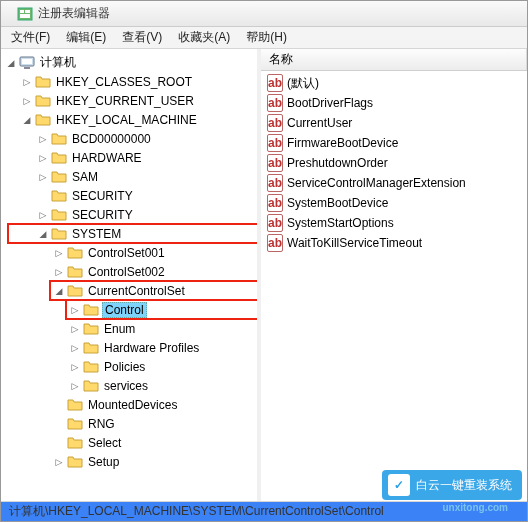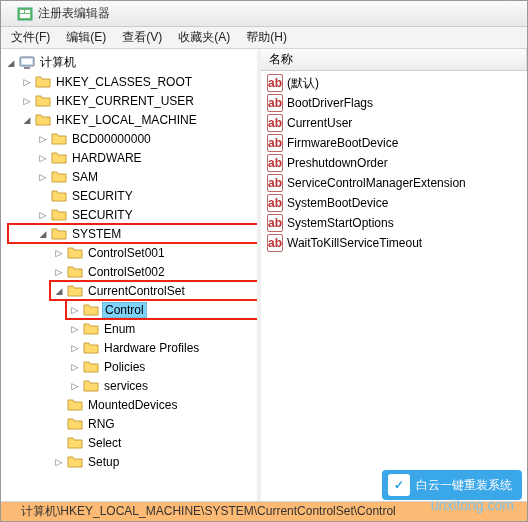--- a/index.html
+++ b/index.html
@@ -31,25 +31,25 @@
 .tree .toggle { width: 12px; height: 12px; display: inline-flex; align-items: center; justify-content: center; margin-right: 2px; font-size: 9px; color: #666; cursor: pointer; }
 .tree .toggle.blank { visibility: hidden; }
 .folder-icon { width:16px; height:16px; margin-right:3px; display:inline-flex; }
 .folder-icon svg { width:16px; height:16px; }
 .computer-icon svg { width:16px; height:16px; }
 .label { padding: 0 2px; }
 .label.selected { background: #7dd3fc; border: 1px dotted #6aa; }
 
 .redbox { border: 2px solid #e21; position: absolute; pointer-events: none; z-index: 50; }
 
-.statusbar { height: 20px; background: #fdba74; border-top: 1px solid #d6d6d6; display: flex; align-items: center; padding: 0 20px; color: #333; }
+.statusbar { height: 20px; background: #3b82f6; border-top: 1px solid #d6d6d6; display: flex; align-items: center; padding: 0 8px; color: #333; }
 
 .watermark { position: absolute; right: 6px; bottom: 22px; display: flex; align-items: center; background: rgba(41,160,230,0.92); color: #fff; padding: 4px 10px 4px 6px; border-radius: 4px; z-index: 60; }
 .watermark .wm-icon { width: 22px; height: 22px; background: #fff; color: #29a0e6; border-radius: 3px; display: inline-flex; align-items: center; justify-content: center; margin-right: 6px; font-weight: bold; }
-.watermark .wm-sub { position: absolute; right: 8px; bottom: -13px; color: #79c3ee; font-size: 14px; }
+.watermark .wm-sub { position: absolute; right: 14px; bottom: -13px; color: #79c3ee; font-size: 10px; font-weight: bold; }
 .wm-text-main { font-size: 12px; }
 </style>
 </head>
 <body>
 
 <div class="titlebar">
   <span class="app-icon">
     <svg viewBox="0 0 16 16">
         <rect x="1" y="2" width="14" height="12" fill="#6db96d" stroke="#3a7"></rect>
         <rect x="3" y="4" width="4" height="3" fill="#fff"></rect>

